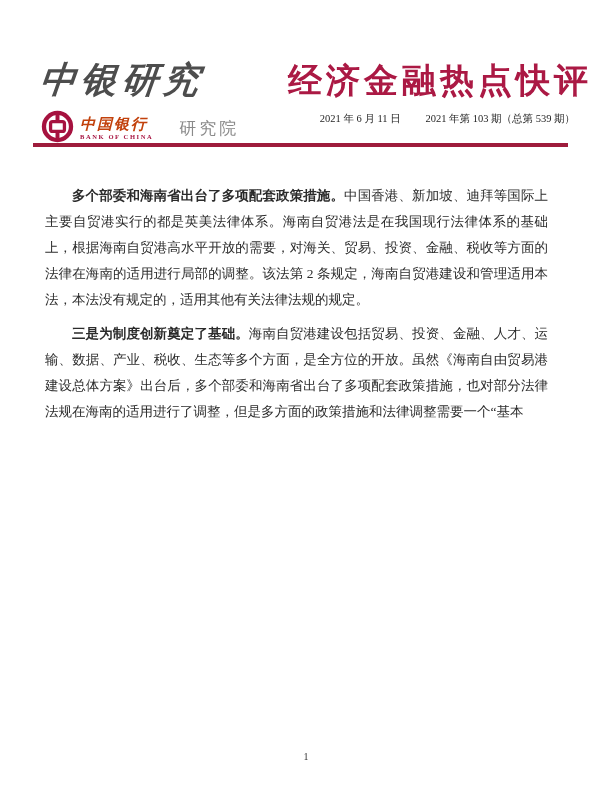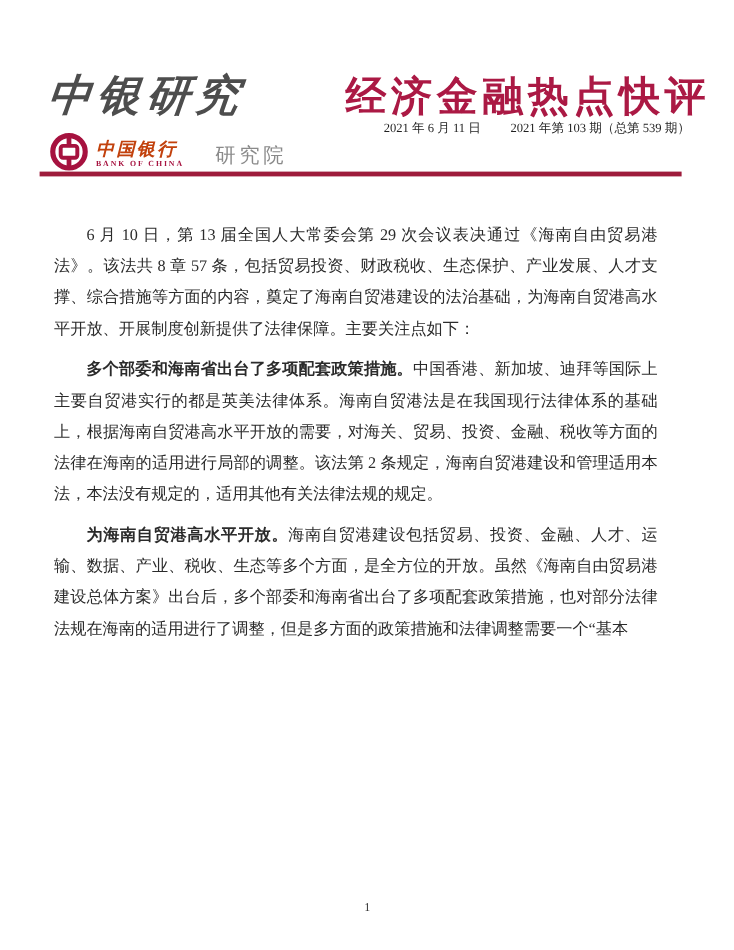--- a/index.html
+++ b/index.html
@@ -66,21 +66,21 @@
   .institute {
     margin-left: 26px;
     font-family: "Liberation Sans", sans-serif;
     font-size: 17px;
     letter-spacing: 3px;
     color: #8a8a8a;
     white-space: nowrap;
   }
   .date-row {
     position: absolute;
-    top: 100px; right: 37px;
+    top: 112px; right: 37px;
     font-size: 10.5px;
     color: #1f1f1f;
     white-space: nowrap;
   }
   .date-row .issue-date { margin-right: 22px; }
   .masthead-rule {
     position: absolute;
     left: 33px; top: 143px;
     width: 535px; height: 4px;
     background: #9E1C3C;
@@ -150,31 +150,28 @@
     <div class="date-row">
       <span class="issue-date">2021 年 6 月 11 日</span>
       <span class="issue-number">2021 年第 103 期（总第 539 期）</span>
     </div>
 
     <div class="masthead-rule"></div>
   </header>
 
   <main class="article">
 
-    <p class="body-para">
-      <span class="lead"></span><span>6 月 10 日，第 13 届全国人大常委会第 29 次会议表决通过《海南自由贸易港法》。该法共 8 章 57 条，包括贸易投资、财政税收、生态保护、产业发展、人才支撑、综合措施等方面的内容，奠定了海南自贸港建设的法治基础，为海南自贸港高水平开放、开展制度创新提供了法律保障。主要关注点如下：</span>
-    </p>
 
 
     <p class="body-para">
       <span class="lead">多个部委和海南省出台了多项配套政策措施。</span><span>中国香港、新加坡、迪拜等国际上主要自贸港实行的都是英美法律体系。海南自贸港法是在我国现行法律体系的基础上，根据海南自贸港高水平开放的需要，对海关、贸易、投资、金融、税收等方面的法律在海南的适用进行局部的调整。该法第 2 条规定，海南自贸港建设和管理适用本法，本法没有规定的，适用其他有关法律法规的规定。</span>
     </p>
 
     <p class="body-para">
-      <span class="lead">为海南自贸港高水平开放。</span><span>海南自贸港建设包括贸易、投资、金融、人才、运输、数据、产业、税收、生态等多个方面，是全方位的开放。虽然《海南自由贸易港建设总体方案》出台后，多个部委和海南省出台了多项配套政策措施，也对部分法律法规在海南的适用进行了调整，但是多方面的政策措施和法律调整需要一个“基本</span>
+      <span class="lead">三是为制度创新奠定了基础。</span><span>海南自贸港建设包括贸易、投资、金融、人才、运输、数据、产业、税收、生态等多个方面，是全方位的开放。虽然《海南自由贸易港建设总体方案》出台后，多个部委和海南省出台了多项配套政策措施，也对部分法律法规在海南的适用进行了调整，但是多方面的政策措施和法律调整需要一个“基本</span>
     </p>
   </main>
 
   <footer>
     <div class="page-number">1</div>
   </footer>
 
 </div>
 
 </body></html>

